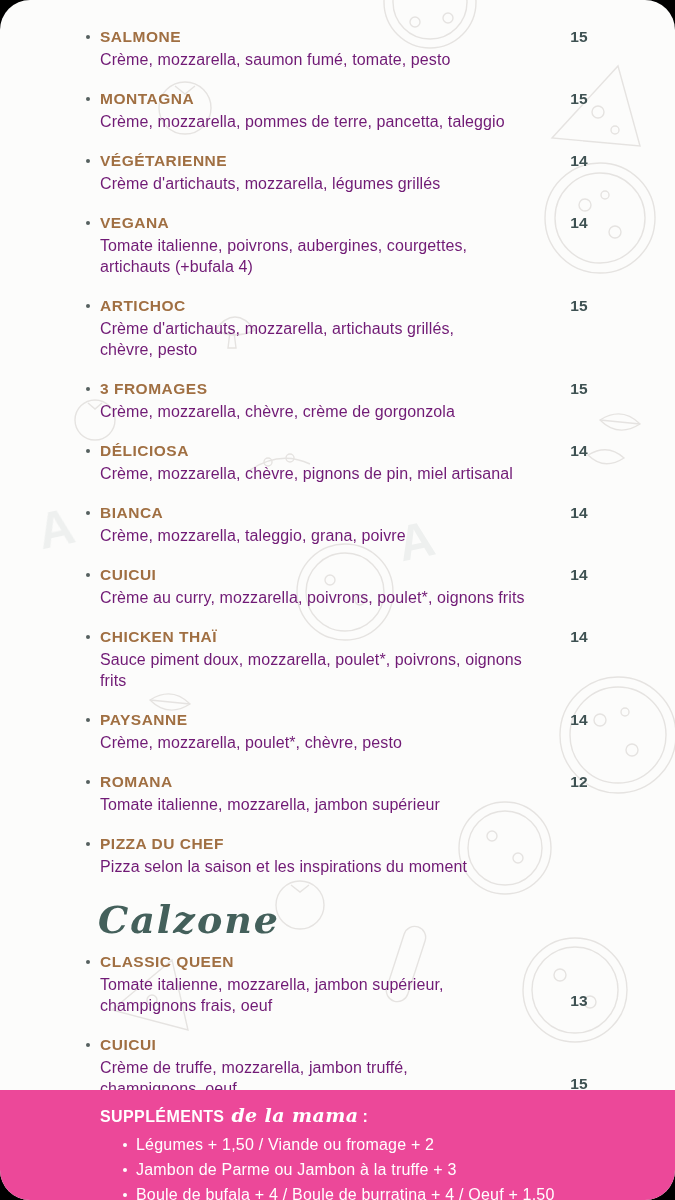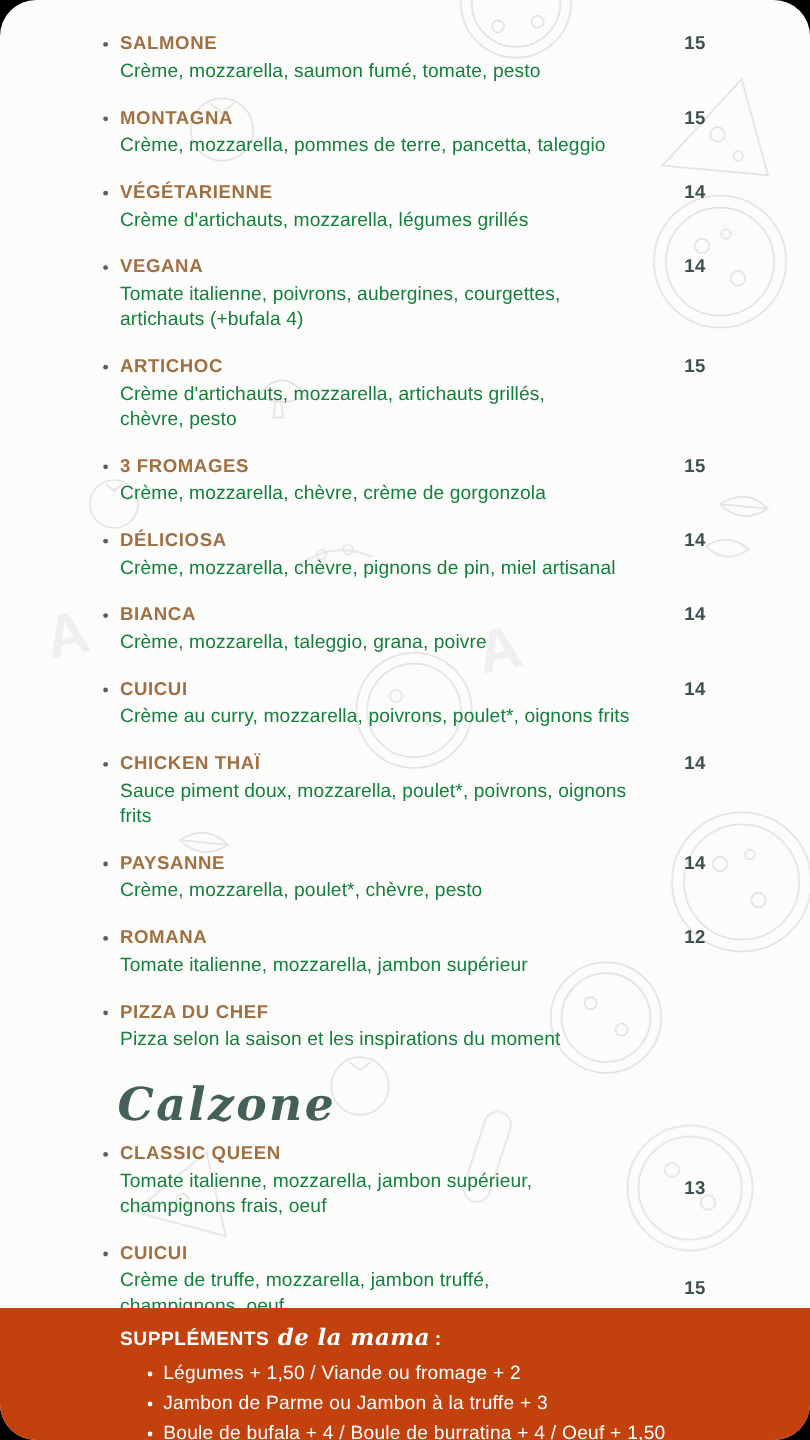--- a/index.html
+++ b/index.html
@@ -22,31 +22,31 @@
   .bullet{
     position:absolute;left:-14px;top:8px;width:4px;height:4px;border-radius:50%;
     background:#55605f;
   }
   .name{
     font-size:15.5px;font-weight:700;letter-spacing:.5px;color:#a06f42;
   }
   .price{
     margin-left:auto;font-size:15.5px;font-weight:700;color:#3e5152;letter-spacing:.3px;
   }
-  .price.bottom{position:absolute;right:0;bottom:16px;margin:0;}
+  .price.bottom{position:absolute;right:0;bottom:6px;margin:0;}
   .desc{
-    margin-top:2px;font-size:16px;line-height:21px;color:#15803d;
+    margin-top:2px;font-size:16px;line-height:21px;color:#701a75;
     white-space:pre-line;max-width:470px;letter-spacing:.1px;
   }
   .script-heading{
     font-family:"DejaVu Serif","Liberation Serif",serif;font-style:italic;font-weight:700;
     font-size:38px;line-height:48px;color:#44605b;margin:0 0 8px -2px;letter-spacing:2px;
   }
   .banner{
-    position:absolute;left:0;right:0;bottom:0;height:110px;background:#c2410c;color:#fff;
+    position:absolute;left:0;right:0;bottom:0;height:110px;background:#ec4899;color:#fff;
     padding:13px 20px 0 100px;box-sizing:border-box;
   }
   .banner-title{font-size:16px;font-weight:700;letter-spacing:.4px;line-height:24px;}
   .banner-title .script{
     font-family:"DejaVu Serif","Liberation Serif",serif;font-style:italic;
     font-size:19px;margin:0 4px 0 7px;font-weight:700;
   }
   .supp-list{margin:3px 0 0 0;padding:0;list-style:none;}
   .supp-line{position:relative;font-size:16px;line-height:25px;letter-spacing:.2px;margin-left:36px;}
   .sdot{

